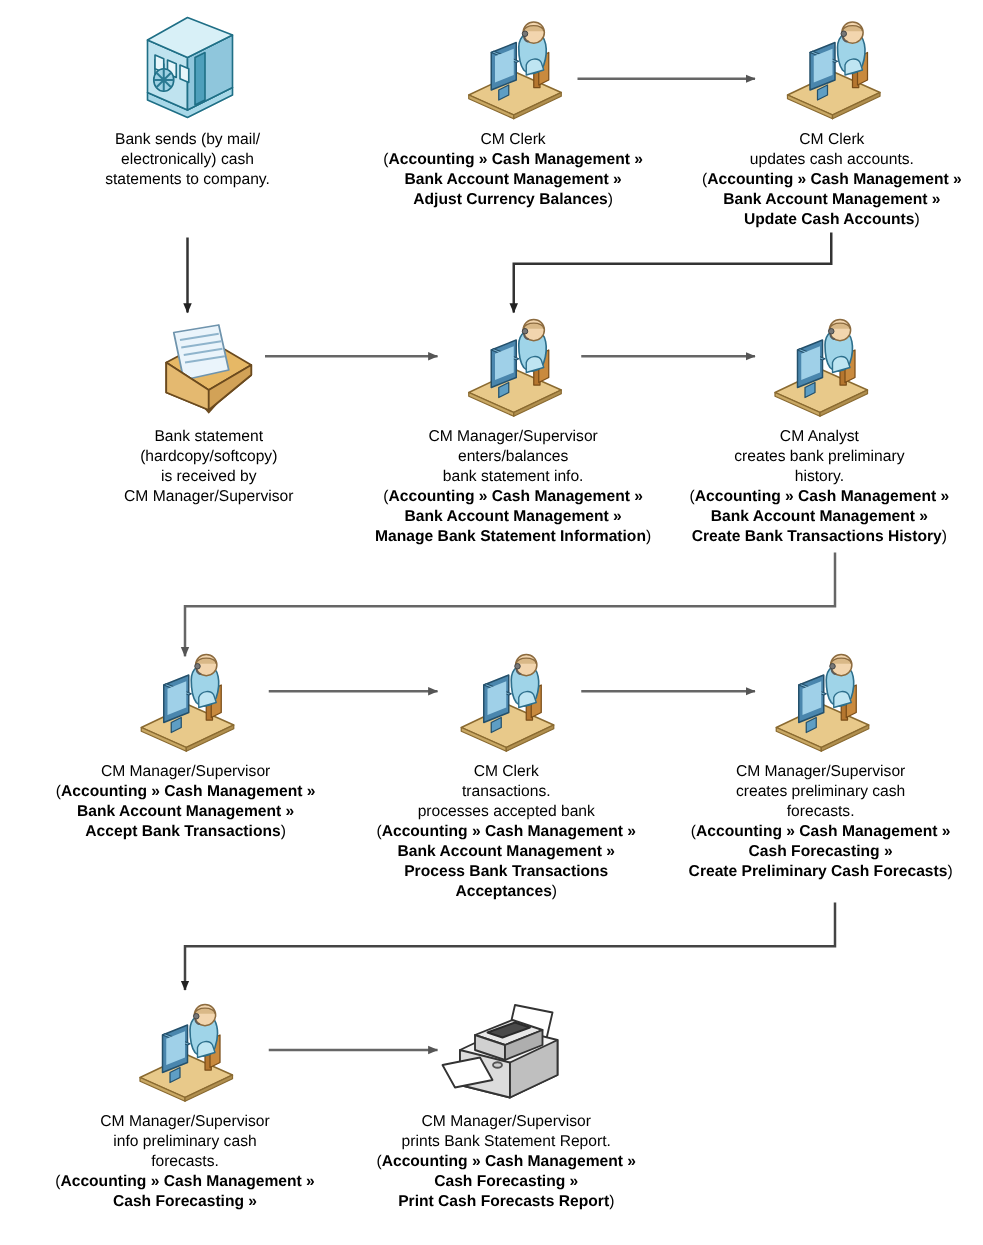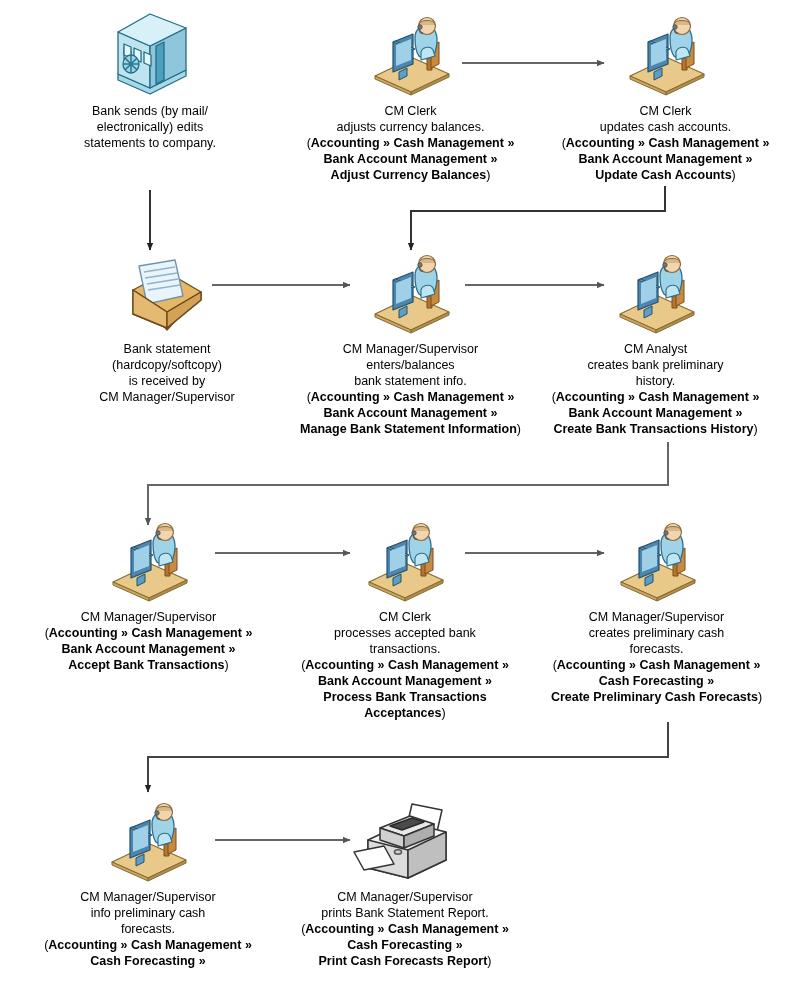--- a/index.html
+++ b/index.html
@@ -101,21 +101,21 @@
           <polygon points="28,38 35,41 35,52 28,49" fill="#e6f6fb"></polygon>
           <polygon points="38,42 45,45 45,56 38,53" fill="#e6f6fb"></polygon>
           <polygon points="50,36 58,32 58,70 50,74" fill="#4e9fbb"></polygon>
           <ellipse cx="25" cy="54" rx="8" ry="9" fill="#9fd2e4"></ellipse>
           <path d="M25,45 L25,63 M17,54 L33,54 M19,48 L31,60 M31,48 L19,60" stroke="#2b7a93" stroke-width="1.6" fill="none"></path>
         </g>
       </svg>
     </div>
     <div class="caption">
         <span class="cap-line">Bank sends (by mail/</span>
-        <span class="cap-line">electronically) edits</span>
+        <span class="cap-line">electronically) cash</span>
         <span class="cap-line">statements to company.</span>
       </div>
   </div>
 
   <div class="node" style="left:293px; top:14px; width:235px;">
     <div class="node-icon">
       <svg width="92" height="82" viewBox="0 0 92 82" class="pd">
         <g stroke-linejoin="round">
           <polygon points="10,60 46,76 84,58 48,42" fill="#e8c98a" stroke="#8a6a30" stroke-width="1.2"></polygon>
           <polygon points="10,60 46,76 46,79 10,63" fill="#c9a864" stroke="#8a6a30" stroke-width="1"></polygon>
@@ -131,21 +131,20 @@
           <path d="M56,36 C58,30 66,30 68,34 L70,40 L56,44 z" fill="#bfe5f2" stroke="#2d6f8c" stroke-width="1.1"></path>
           <circle cx="62" cy="10" r="8.5" fill="#f2d5ae" stroke="#8c6b3f" stroke-width="1.2"></circle>
           <path d="M54,9 C54,3 70,3 70,9" fill="#d9b887" stroke="#8c6b3f" stroke-width="1.1"></path>
           <path d="M55,11 C53,15 56,18 58,17" fill="none" stroke="#5b5b5b" stroke-width="1.4"></path>
           <circle cx="55" cy="11" r="2.2" fill="#777" stroke="#444" stroke-width="0.8"></circle>
         </g>
       </svg>
     </div>
     <div class="caption">
         <span class="cap-line">CM Clerk</span>
-        <span class="cap-line">adjusts currency balances.</span>
         <span class="cap-line path"><span class="paren">(</span>Accounting » Cash Management »</span>
         <span class="cap-line path">Bank Account Management »</span>
         <span class="cap-line path">Adjust Currency Balances<span class="paren">)</span></span>
       </div>
   </div>
 
   <div class="node" style="left:548px; top:14px; width:235px;">
     <div class="node-icon">
       <svg width="92" height="82" viewBox="0 0 92 82">
         <g stroke-linejoin="round">
@@ -318,22 +317,22 @@
           <path d="M56,36 C58,30 66,30 68,34 L70,40 L56,44 z" fill="#bfe5f2" stroke="#2d6f8c" stroke-width="1.1"></path>
           <circle cx="62" cy="10" r="8.5" fill="#f2d5ae" stroke="#8c6b3f" stroke-width="1.2"></circle>
           <path d="M54,9 C54,3 70,3 70,9" fill="#d9b887" stroke="#8c6b3f" stroke-width="1.1"></path>
           <path d="M55,11 C53,15 56,18 58,17" fill="none" stroke="#5b5b5b" stroke-width="1.4"></path>
           <circle cx="55" cy="11" r="2.2" fill="#777" stroke="#444" stroke-width="0.8"></circle>
         </g>
       </svg>
     </div>
     <div class="caption">
         <span class="cap-line">CM Clerk</span>
+        <span class="cap-line">transactions.</span>
         <span class="cap-line">processes accepted bank</span>
-        <span class="cap-line">transactions.</span>
         <span class="cap-line path"><span class="paren">(</span>Accounting » Cash Management »</span>
         <span class="cap-line path">Bank Account Management »</span>
         <span class="cap-line path">Process Bank Transactions</span>
         <span class="cap-line path">Acceptances<span class="paren">)</span></span>
       </div>
   </div>
 
   <div class="node" style="left:527px; top:520px; width:259px;">
     <div class="node-icon">
       <svg width="92" height="82" viewBox="0 0 92 82">

